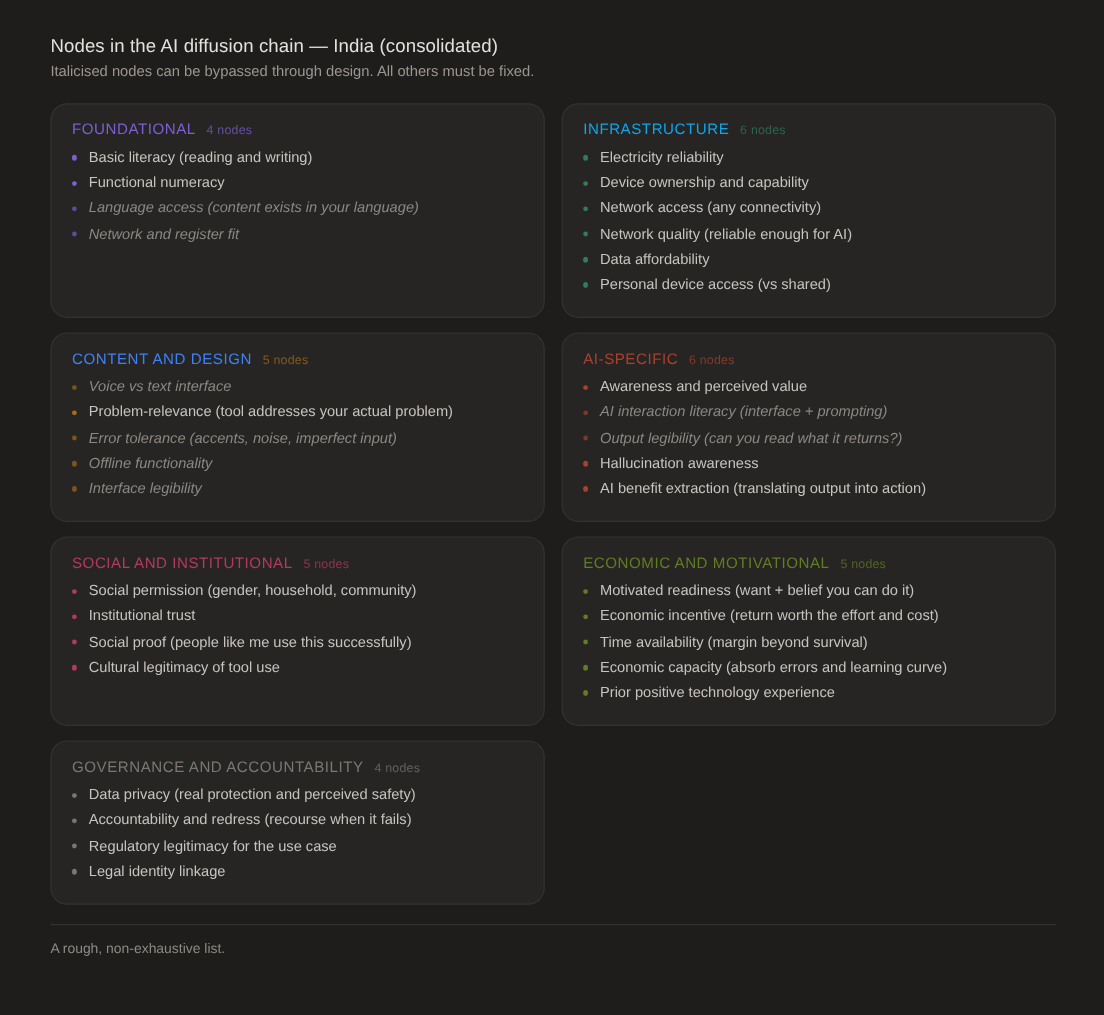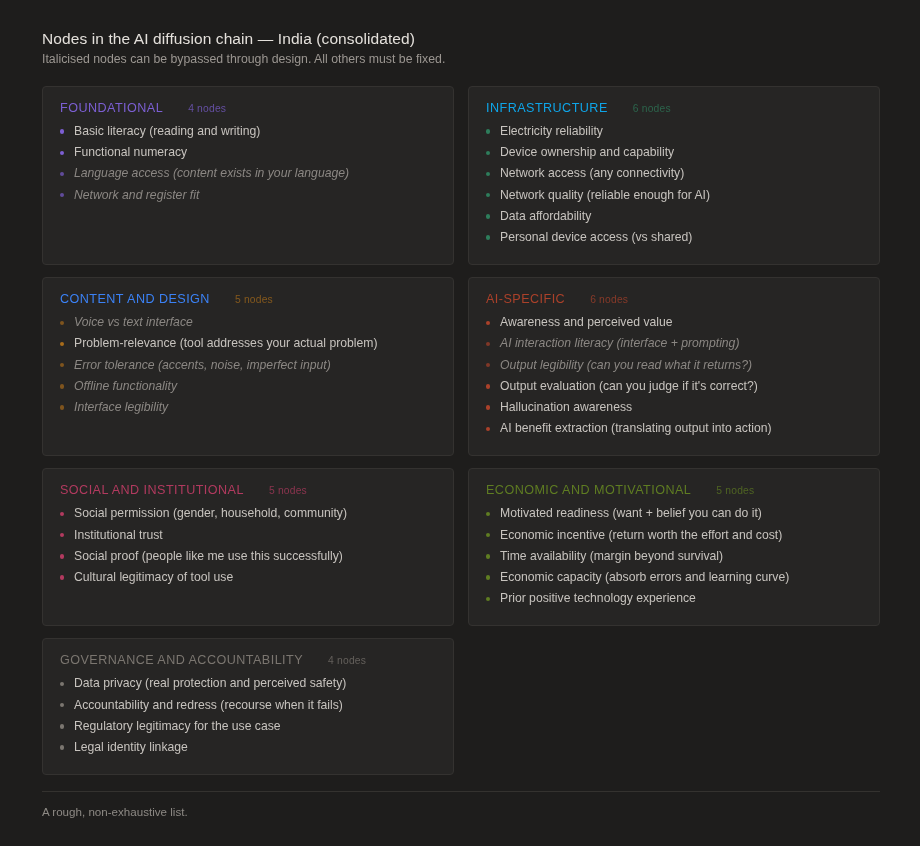--- a/index.html
+++ b/index.html
@@ -37,21 +37,21 @@
   .grid {
     display: grid;
     grid-template-columns: 412px 412px;
     column-gap: 14px;
     row-gap: 12px;
     align-items: stretch;
   }
   .card {
     background: #262524;
     border: 1px solid #343230;
-    border-radius: 4px;
+    border-radius: 14px;
     padding: 14px 18px 16px 16px;
     box-sizing: border-box;
     min-height: 0;
   }
   .card-head {
     display: flex;
     align-items: baseline;
     gap: 9px;
     margin: 0 0 6px 0;
     padding-left: 1px;
@@ -61,21 +61,20 @@
     font-weight: 400;
     letter-spacing: 0.45px;
     white-space: nowrap;
   }
   .card-count {
     font-size: 10.3px;
     font-weight: 400;
     letter-spacing: 0.2px;
     opacity: 0.72;
     white-space: nowrap;
-    margin-left: 16px;
   }
   .node-list {
     list-style: none;
     margin: 0;
     padding: 0;
   }
   .node-item {
     position: relative;
     padding: 0 0 0 15px;
     margin: 0;
@@ -160,21 +159,20 @@
       </div>
       <div class="card">
         <div class="card-head">
           <span class="card-title" style="color: rgb(171, 65, 42);">AI-SPECIFIC</span>
           <span class="card-count" style="color: rgb(171, 65, 42);">6 nodes</span>
         </div>
         <ul class="node-list">
           <li class="node-item"><span class="dot" style="background: rgb(171, 65, 42);"></span><span>Awareness and perceived value</span></li>
           <li class="node-item bypassable"><span class="dot" style="background: rgb(171, 65, 42);"></span><span>AI interaction literacy (interface + prompting)</span></li>
           <li class="node-item bypassable"><span class="dot" style="background: rgb(171, 65, 42);"></span><span>Output legibility (can you read what it returns?)</span></li>
-          <li class="node-item"><span class="dot" style="background: rgb(171, 65, 42);"></span><span>Output evaluation (can you judge if it's correct?)</span></li>
           <li class="node-item"><span class="dot" style="background: rgb(171, 65, 42);"></span><span>Hallucination awareness</span></li>
           <li class="node-item"><span class="dot" style="background: rgb(171, 65, 42);"></span><span>AI benefit extraction (translating output into action)</span></li>
         </ul>
       </div>
       <div class="card">
         <div class="card-head">
           <span class="card-title" style="color: rgb(178, 58, 95);">SOCIAL AND INSTITUTIONAL</span>
           <span class="card-count" style="color: rgb(178, 58, 95);">5 nodes</span>
         </div>
         <ul class="node-list">

